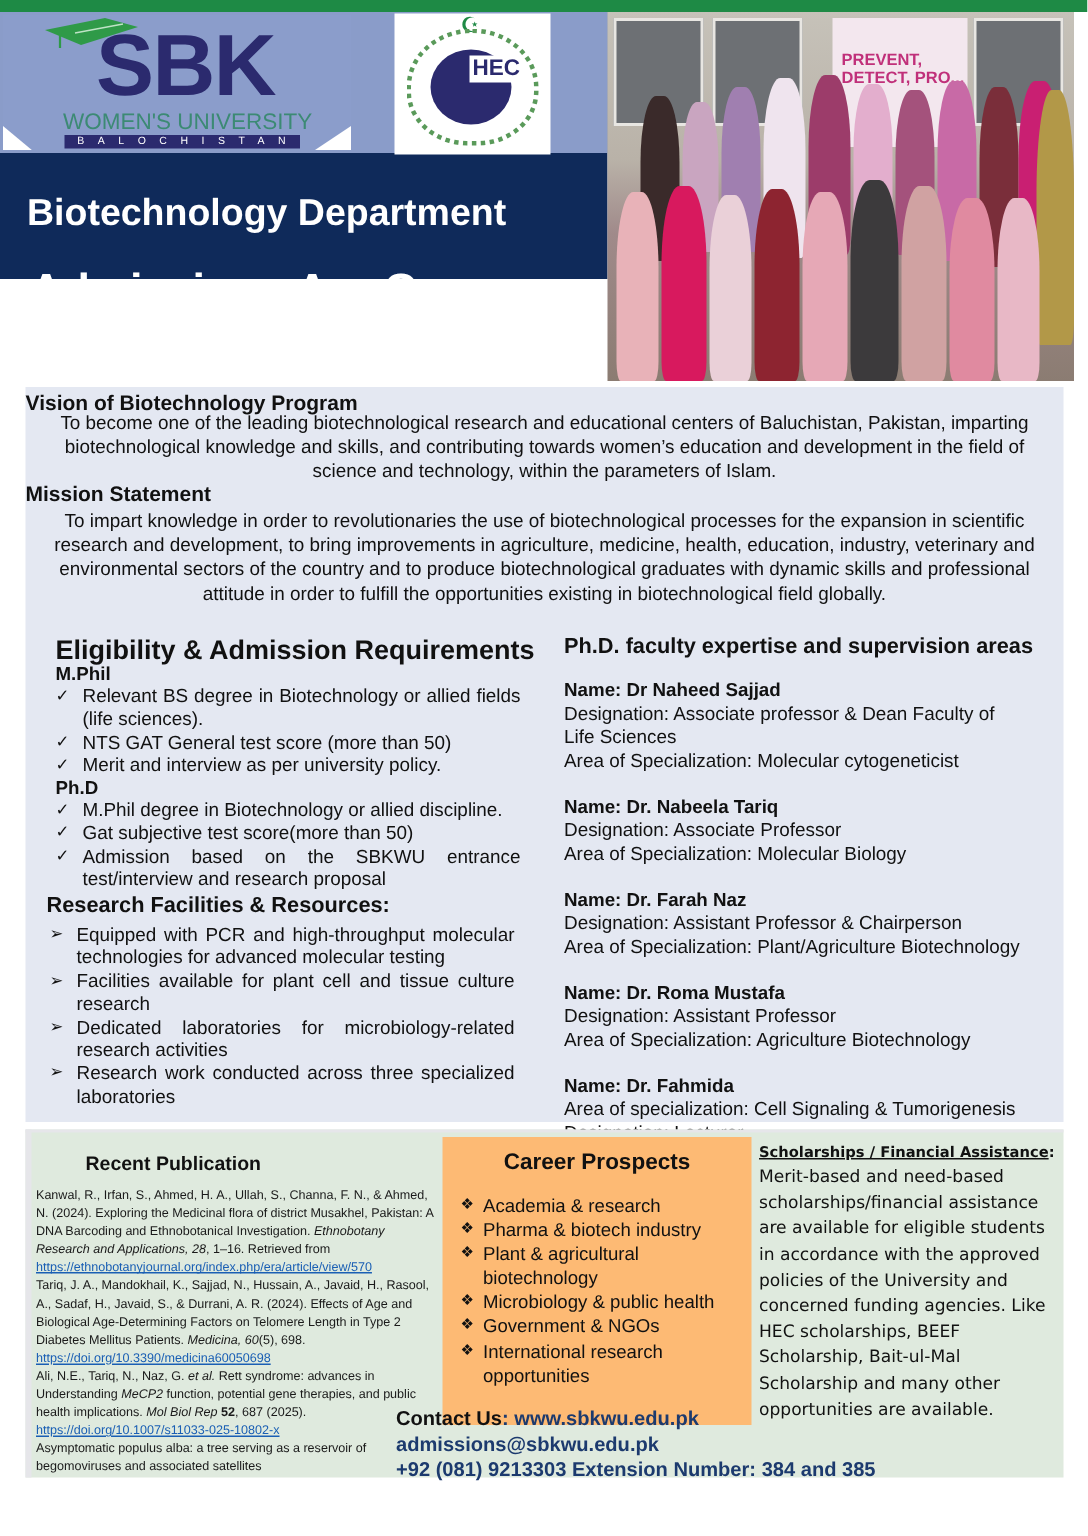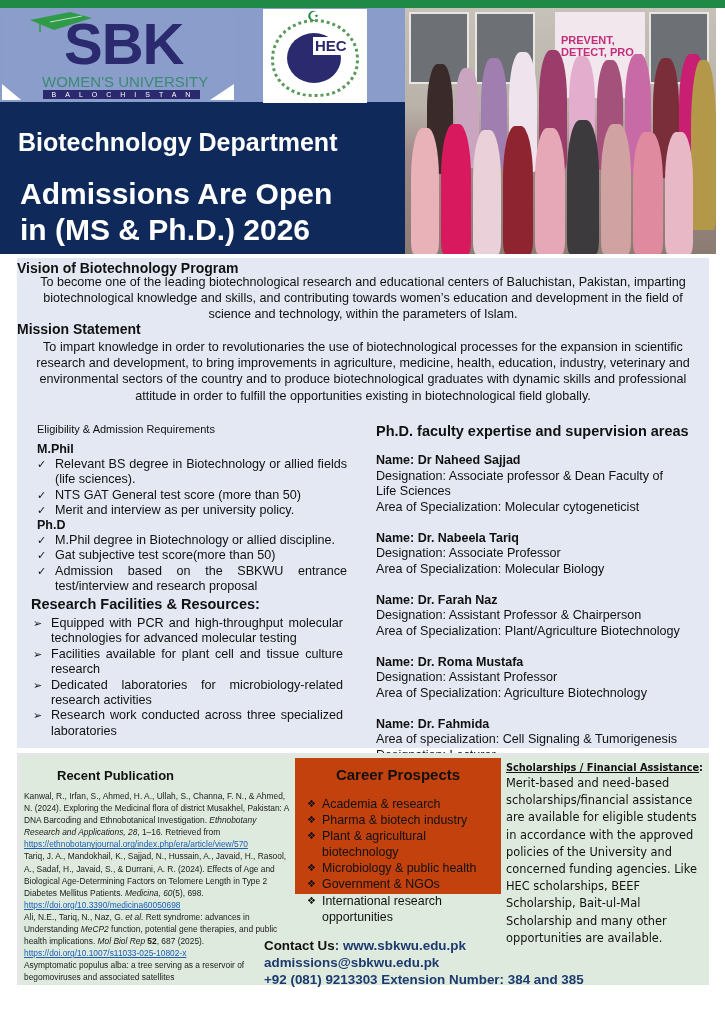--- a/index.html
+++ b/index.html
@@ -2,21 +2,21 @@
 <html><head>
   <meta charset="utf-8">
   <style>
     * { box-sizing: border-box; margin: 0; padding: 0; }
     html, body { width: 725px; height: 1024px; background: #ffffff; overflow: hidden; }
     body { font-family: "Liberation Sans", sans-serif; color: #111; position: relative; }
 
     .green-top { position: absolute; left: 0; top: 0; width: 725px; height: 8px; background: #1e8a45; }
 
     
-    .header-left { position: absolute; left: 0; top: 8px; width: 405px; height: 246px; background: #0f2a5a; }
+    .header-left { position: absolute; left: 0; top: 8px; width: 405px; height: 178px; background: #0f2a5a; }
     .logo-band { position: absolute; left: 0; top: 0; width: 405px; height: 94px; background: #8a9cc9; }
     .sbk-logo { position: absolute; left: 2px; top: 2px; width: 232px; height: 90px; background: #8b9dcb; overflow: hidden; }
     .sbk-text { position: absolute; left: 62px; top: 4px; font-size: 58px; font-weight: bold; color: #2b2a6e; letter-spacing: -1px; line-height: 60px; }
     .cap { position: absolute; left: 28px; top: 2px; width: 62px; height: 20px; }
     .wu-text { position: absolute; left: 40px; top: 64px; font-size: 15px; color: #3c8a74; letter-spacing: 0px; line-height: 16px; }
     .bal-text { position: absolute; left: 41px; top: 80px; width: 157px; height: 9px; background: #2b2a6e; color: #fff; font-size: 7px; letter-spacing: 9px; line-height: 9px; text-align: center; padding-left: 8px; }
     .corner-l { position: absolute; left: 0; top: 74px; width: 0; height: 0; border-left: 24px solid #ffffff; border-top: 20px solid transparent; }
     .corner-r { position: absolute; right: 0; top: 74px; width: 0; height: 0; border-right: 30px solid #ffffff; border-top: 20px solid transparent; }
     .hec-logo { position: absolute; left: 263px; top: 1px; width: 104px; height: 94px; background: #ffffff; }
     .hec-wreath { position: absolute; left: 8px; top: 10px; width: 88px; height: 78px; border: 3px dotted #5a9a5a; border-radius: 50% 50% 46% 46%; }
@@ -37,21 +37,21 @@
     .vm-box { position: absolute; left: 17px; top: 258px; width: 692px; height: 160px; background: #e4e8f2; }
     .vm-heading { font-size: 14px; font-weight: bold; color: #111; line-height: 16px; }
     .vm-text { font-size: 12.6px; text-align: center; line-height: 16.2px; color: #111; font-family: "Liberation Sans", sans-serif; }
     .vision-h { position: absolute; left: 0; top: 2px; width: 692px; }
     .vision-t { position: absolute; left: 10px; top: 16px; width: 672px; }
     .mission-h { position: absolute; left: 0; top: 63px; width: 620px; }
     .mission-t { position: absolute; left: 10px; top: 81px; width: 672px; }
 
     
     .mid-box { position: absolute; left: 17px; top: 418px; width: 692px; height: 330px; background: #e4e8f2; }
-    .elig-title { position: absolute; left: 20px; top: 5px; font-size: 11px; font-weight: normal; }
+    .elig-title { position: absolute; left: 20px; top: 5px; font-size: 18px; font-weight: bold; }
     .sub-h { position: absolute; left: 20px; font-size: 12.5px; font-weight: bold; }
     .check-list { position: absolute; left: 18px; width: 312px; list-style: none; }
     .check-list li { position: relative; padding-left: 20px; font-size: 12.6px; line-height: 15.4px; text-align: justify; }
     .check-list li .mark { position: absolute; left: 2px; top: 0; font-size: 11px; }
     .research-title { position: absolute; left: 14px; top: 178px; font-size: 14.5px; font-weight: bold; }
     .arrow-list { position: absolute; left: 14px; top: 198px; width: 312px; list-style: none; }
     .arrow-list li { position: relative; padding-left: 20px; font-size: 12.6px; line-height: 15.4px; text-align: justify; }
     .arrow-list li .mark { position: absolute; left: 2px; top: 0; font-size: 11px; }
 
     
@@ -60,21 +60,21 @@
     .fac-item { margin-bottom: 15.5px; }
     .fac-name { font-size: 12.5px; font-weight: bold; line-height: 15.5px; }
     .fac-line { font-size: 12.6px; line-height: 15.5px; }
 
     
     .bottom-box { position: absolute; left: 17px; top: 753px; width: 692px; height: 232px; background: #dfeade; border-left: 4px solid #e6e6ea; border-top: 2px solid #e6e6ea; }
     .pub-h { position: absolute; left: 20px; top: 13px; font-size: 13px; font-weight: bold; padding-left: 16px; }
     .pub-text { position: absolute; left: 3px; top: 35px; width: 270px; font-size: 8.4px; line-height: 12.1px; color: #1a1a1a; }
     .pub-text a { color: #1a5fb4; text-decoration: underline; }
     .pub-text i { font-style: italic; }
-    .career-box { position: absolute; left: 274px; top: 3px; width: 206px; height: 136px; background: #c2410c; }
+    .career-box { position: absolute; left: 274px; top: 3px; width: 206px; height: 192px; background: #fdba74; }
     .career-h { position: absolute; left: 0; top: 8px; width: 206px; text-align: center; font-size: 15px; font-weight: bold; }
     .career-list { position: absolute; left: 12px; top: 38px; width: 192px; list-style: none; }
     .career-list li { position: relative; padding-left: 15px; font-size: 12.4px; line-height: 16.1px; }
     .career-list li .mark { position: absolute; left: 0; top: 0; font-size: 10px; }
     .schol-box { position: absolute; left: 485px; top: 1px; width: 203px; font-family: "DejaVu Sans", sans-serif; }
     .schol-h { font-size: 9.8px; font-weight: bold; text-decoration: underline; line-height: 14px; }
     .schol-h-colon { text-decoration: none; }
     .schol-t { font-size: 11.4px; line-height: 17.2px; color: #111; }
     .contact { position: absolute; left: 243px; top: 182px; font-weight: bold; font-size: 13.4px; line-height: 17px; color: #1c3a6e; }
     .contact .lbl { color: #111; }

